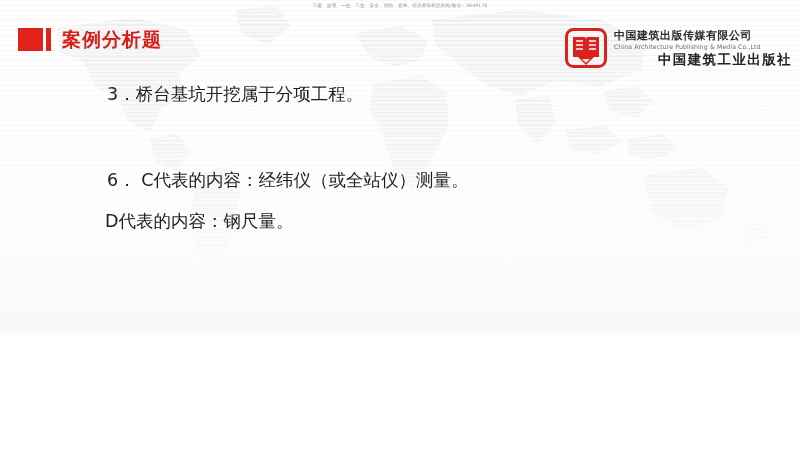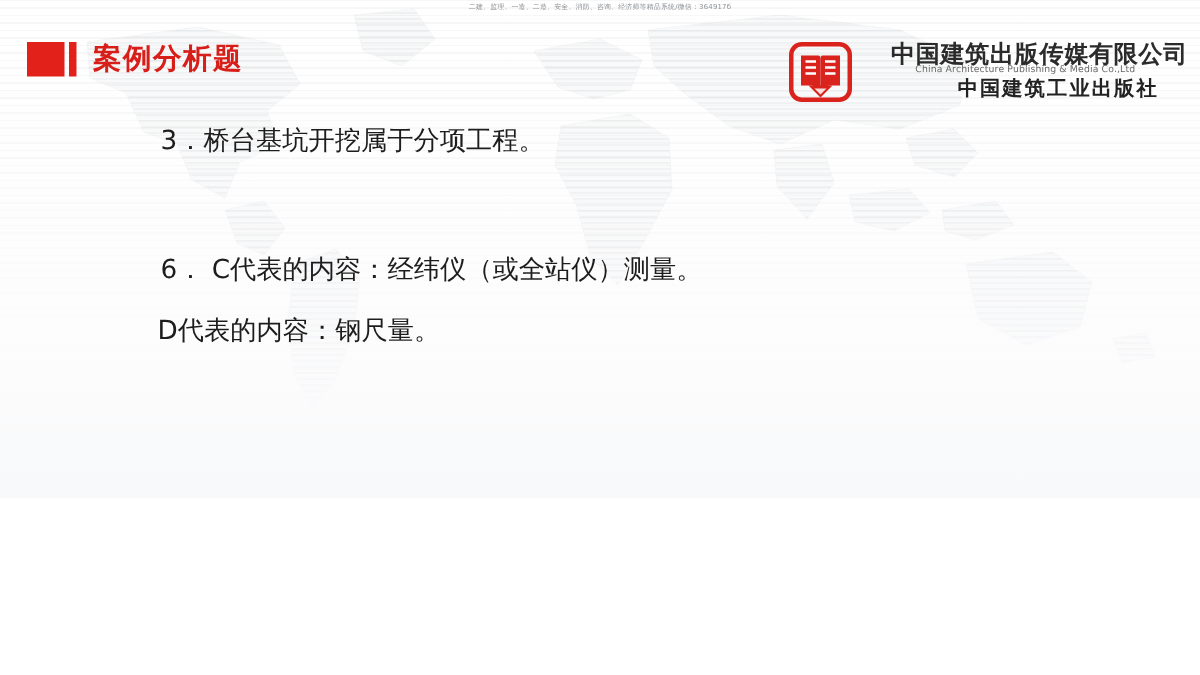--- a/index.html
+++ b/index.html
@@ -5,21 +5,20 @@
 <style>
   html,body{margin:0;padding:0;background:#ffffff;}
   body{
     font-family:"DejaVu Sans","Liberation Sans",sans-serif;
   }
   #slide{
     position:relative;
     width:800px;height:332px;
     overflow:hidden;
     background:#fdfdfd;
-    text-align:center;
   }
 
   
   .bg-base{
     position:absolute;left:0;top:0;width:800px;height:450px;
     background:linear-gradient(180deg,#ffffff 0%,#fcfcfd 55%,#f7f8f9 76%,#f3f4f6 86%,#eef0f1 100%);
   }
   
   .bg-stripes{
     position:absolute;left:0;top:0;width:800px;height:250px;
@@ -75,22 +74,22 @@
 
   
   .logo{
     position:absolute;right:8px;top:26px;
     display:flex;align-items:center;
   }
   .logo-mark{width:44px;height:44px;flex:0 0 44px;}
   .logo-mark svg{display:block;width:44px;height:44px;}
   .logo-text{margin-left:6px;display:flex;flex-direction:column;justify-content:center;}
   .logo-cn1{
-    font-size:16px;color:#2b2b2b;font-weight:bold;letter-spacing:.5px;
-    line-height:14px;white-space:nowrap;margin-left:19px;
+    font-size:11px;color:#2b2b2b;font-weight:bold;letter-spacing:.5px;
+    line-height:14px;white-space:nowrap;
   }
   .logo-en{
     font-size:6.2px;color:#6a6a6a;letter-spacing:.1px;
     line-height:8px;white-space:nowrap;
   }
   .logo-cn2{
     font-size:13.5px;color:#222;font-weight:bold;letter-spacing:1.4px;
     line-height:16px;white-space:nowrap;
     font-family:"DejaVu Serif","Liberation Serif",serif;
     padding-left:44px;

